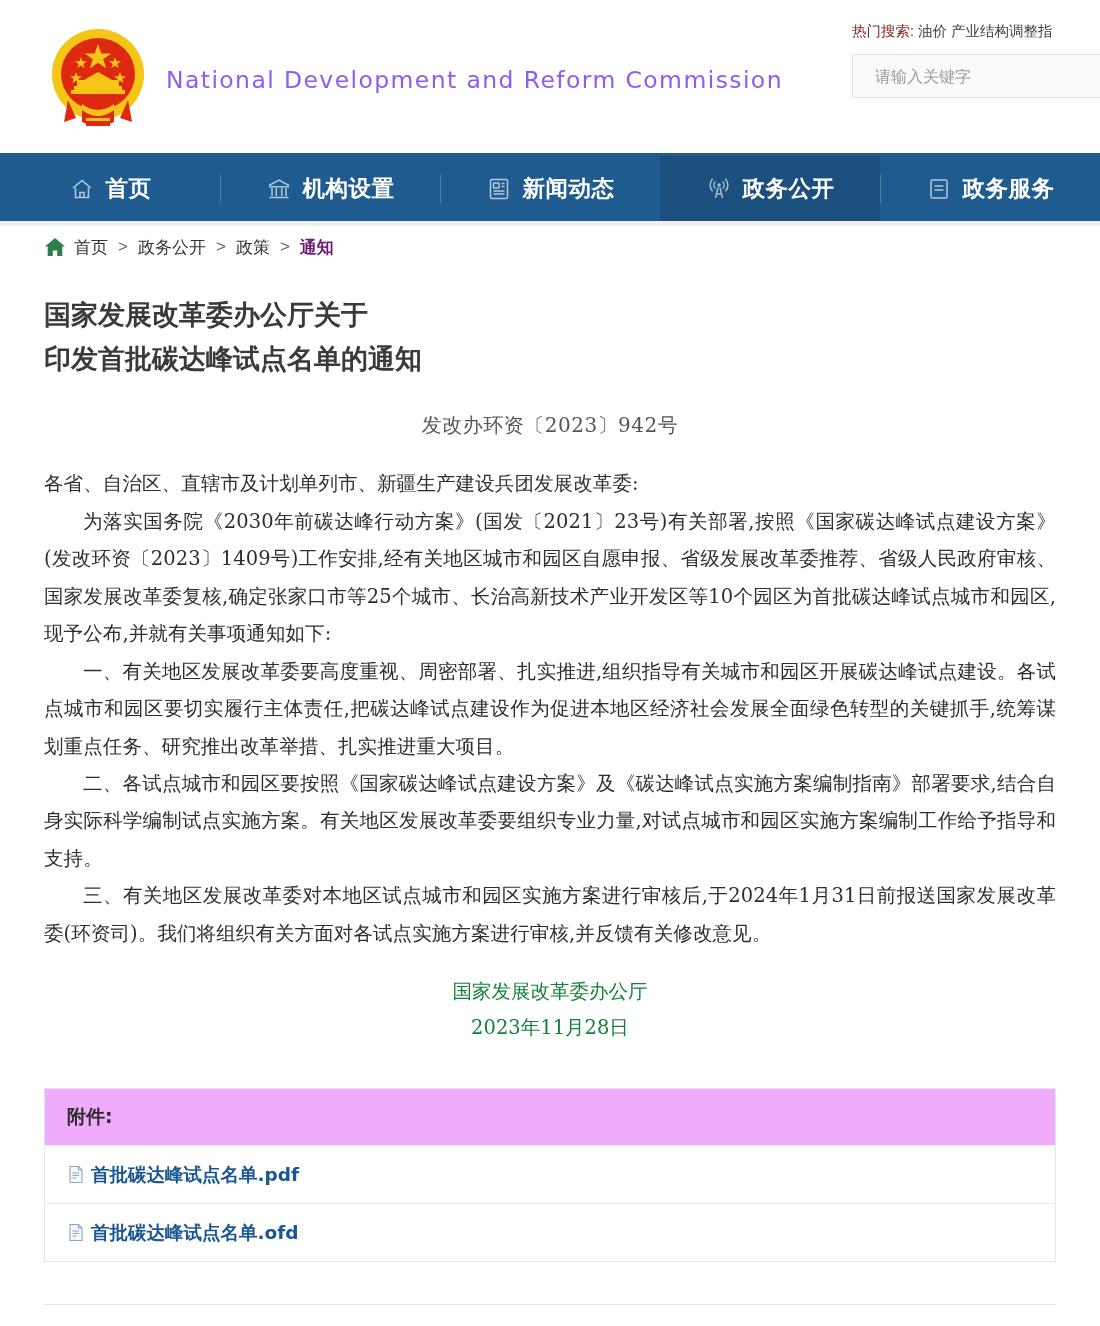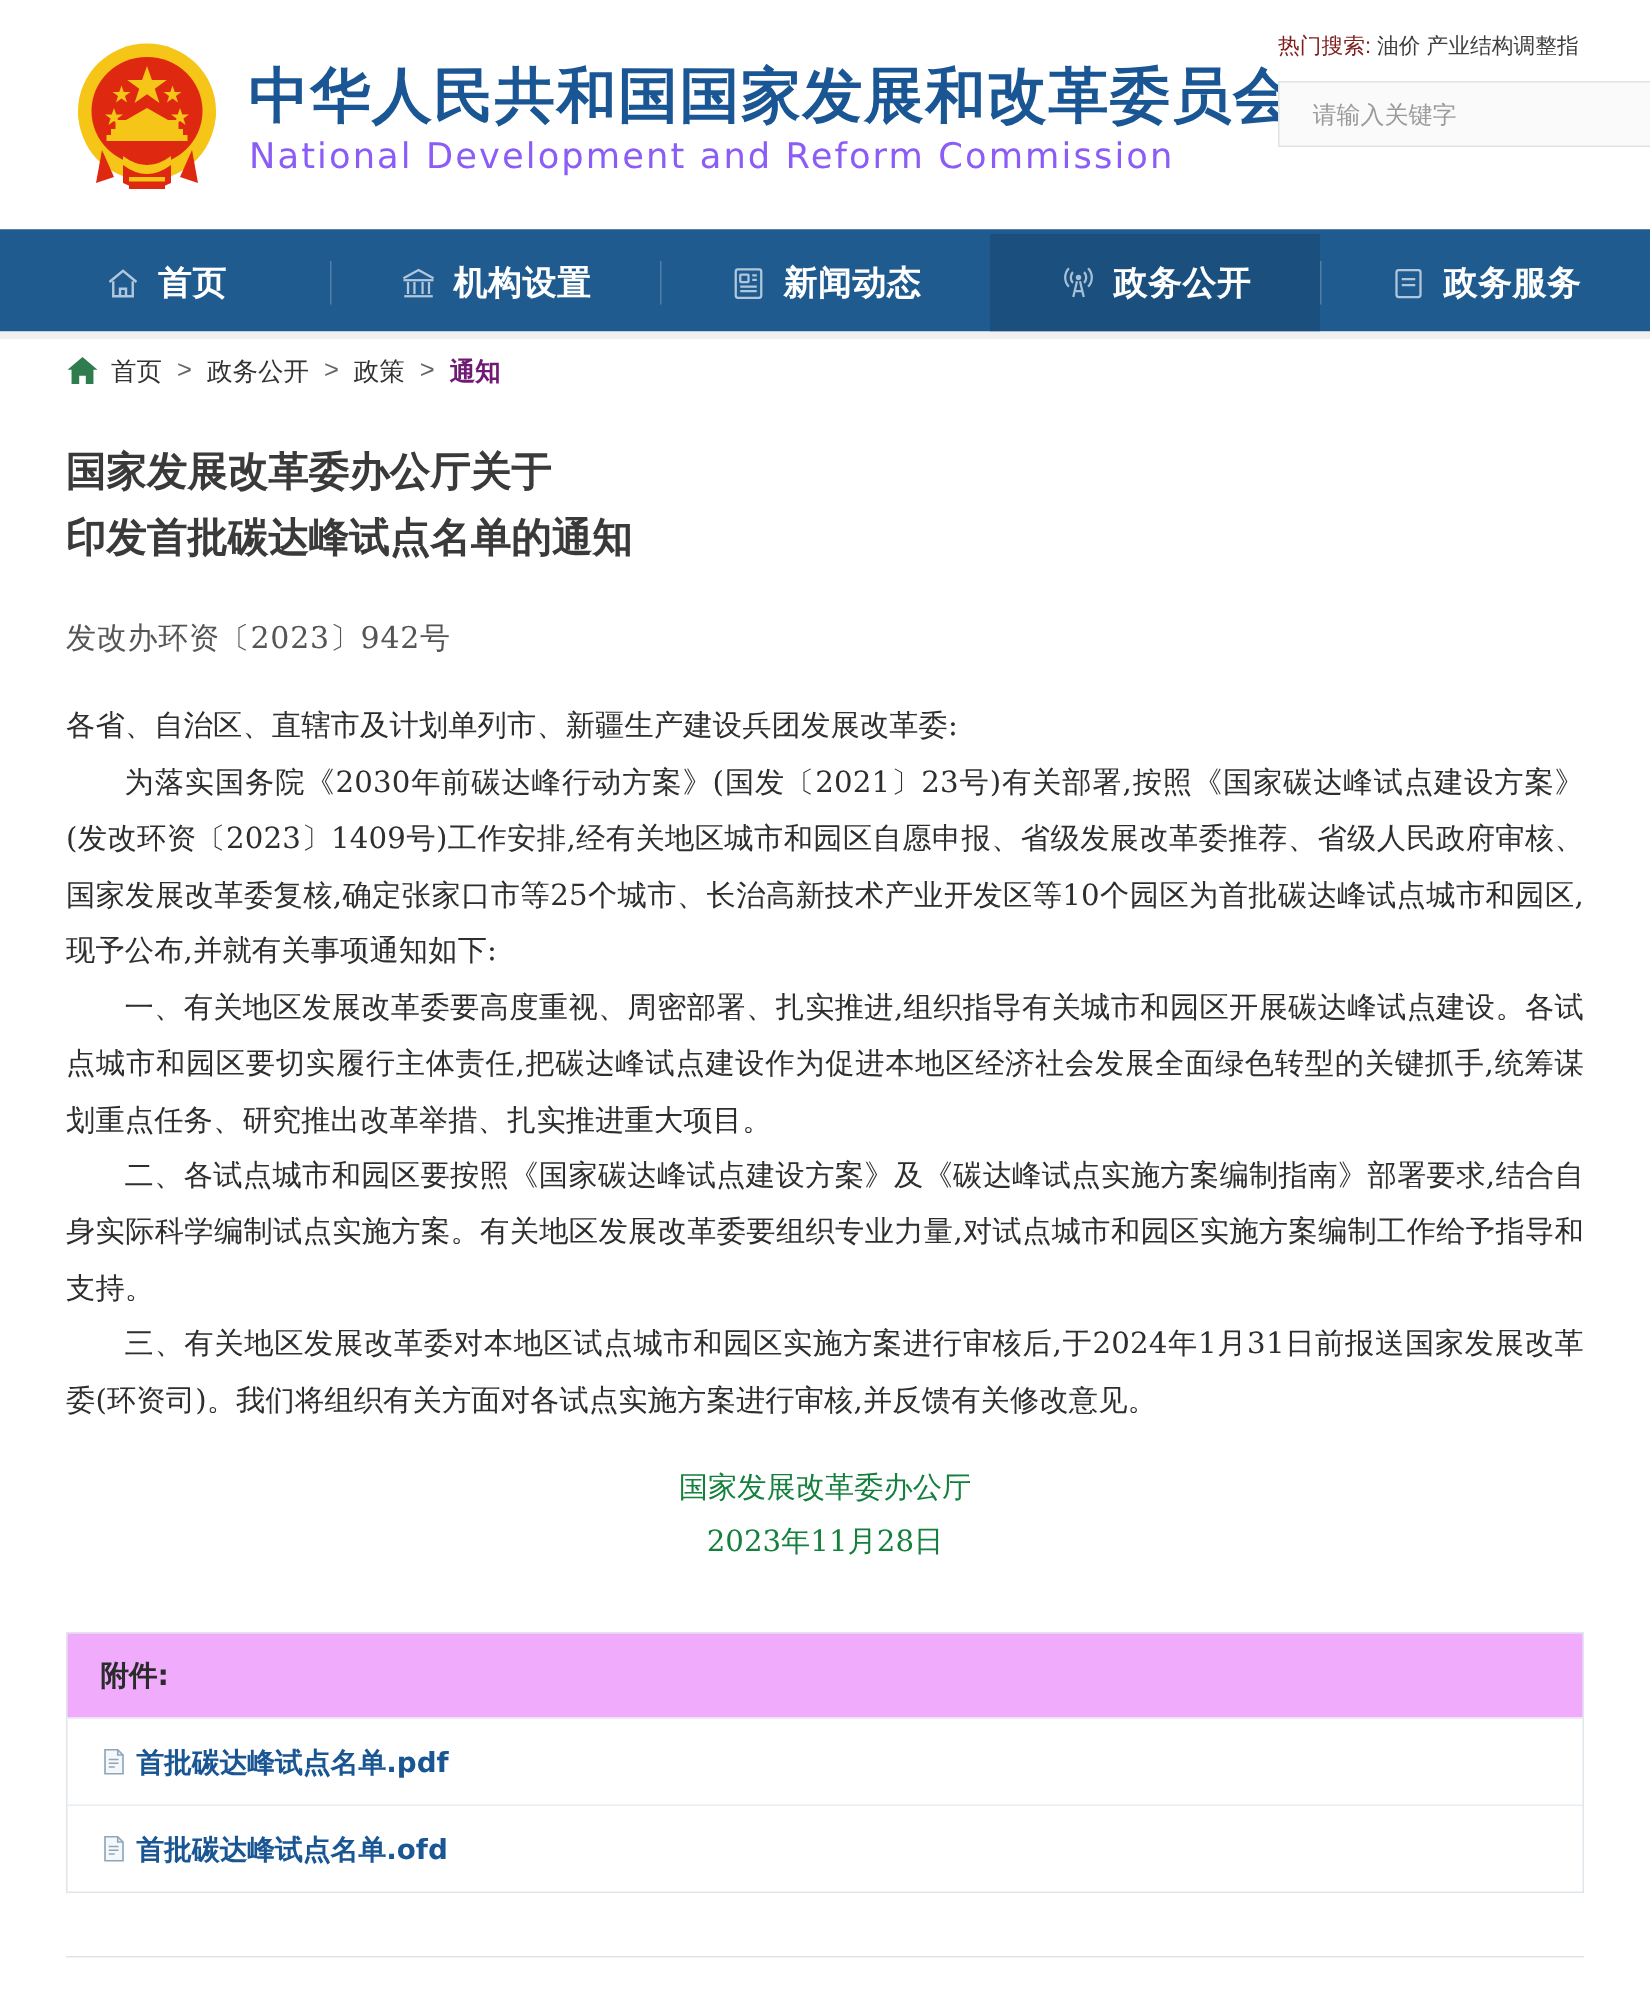--- a/index.html
+++ b/index.html
@@ -141,21 +141,21 @@
   .doc-title {
     text-align: left;
     font-family: "DejaVu Sans", sans-serif;
     font-size: 27px;
     font-weight: bold;
     color: #3a3a3a;
     line-height: 1.62;
     margin-top: 20px;
   }
   .doc-number {
-    text-align: left;
+    text-align: center;
     font-family: "DejaVu Serif", serif;
     font-size: 20px;
     color: #555;
     margin-top: 32px;
     letter-spacing: .5px;
   }
   .body-text {
     font-family: "DejaVu Serif", serif;
     font-size: 19.5px;
     line-height: 1.92;
@@ -244,21 +244,20 @@
         <path d="M8 52 Q10 92 54 100 Q98 92 100 52 L94 52 Q92 86 54 93 Q16 86 14 52 Z" fill="#f5c518"></path>
         <path d="M24 78 L20 100 L32 96 Z" fill="#de2910"></path>
         <path d="M84 78 L88 100 L76 96 Z" fill="#de2910"></path>
         <path d="M38 84 Q54 96 70 84 L70 100 Q54 108 38 100 Z" fill="#de2910"></path>
         <path d="M38 82 Q54 94 70 82 L70 88 Q54 100 38 88 Z" fill="#f5c518"></path>
         <rect x="42" y="98" width="24" height="6" fill="#de2910"></rect>
         <rect x="42" y="96" width="24" height="3" fill="#f5c518"></rect>
       </svg>
     </span>
     <div class="brand-text">
-      <div class="brand-cn">中华人民共和国国家发展和改革委员会</div>
       <div class="brand-en">National Development and Reform Commission</div>
     </div>
   </div>
 
   <div class="search-zone">
     <div class="hot-row">
       <span class="hot-label">热门搜索:</span><span class="hot-kw">油价  产业结构调整指</span>
     </div>
     <div class="search-box">
       <input type="text" placeholder="请输入关键字" style="">

